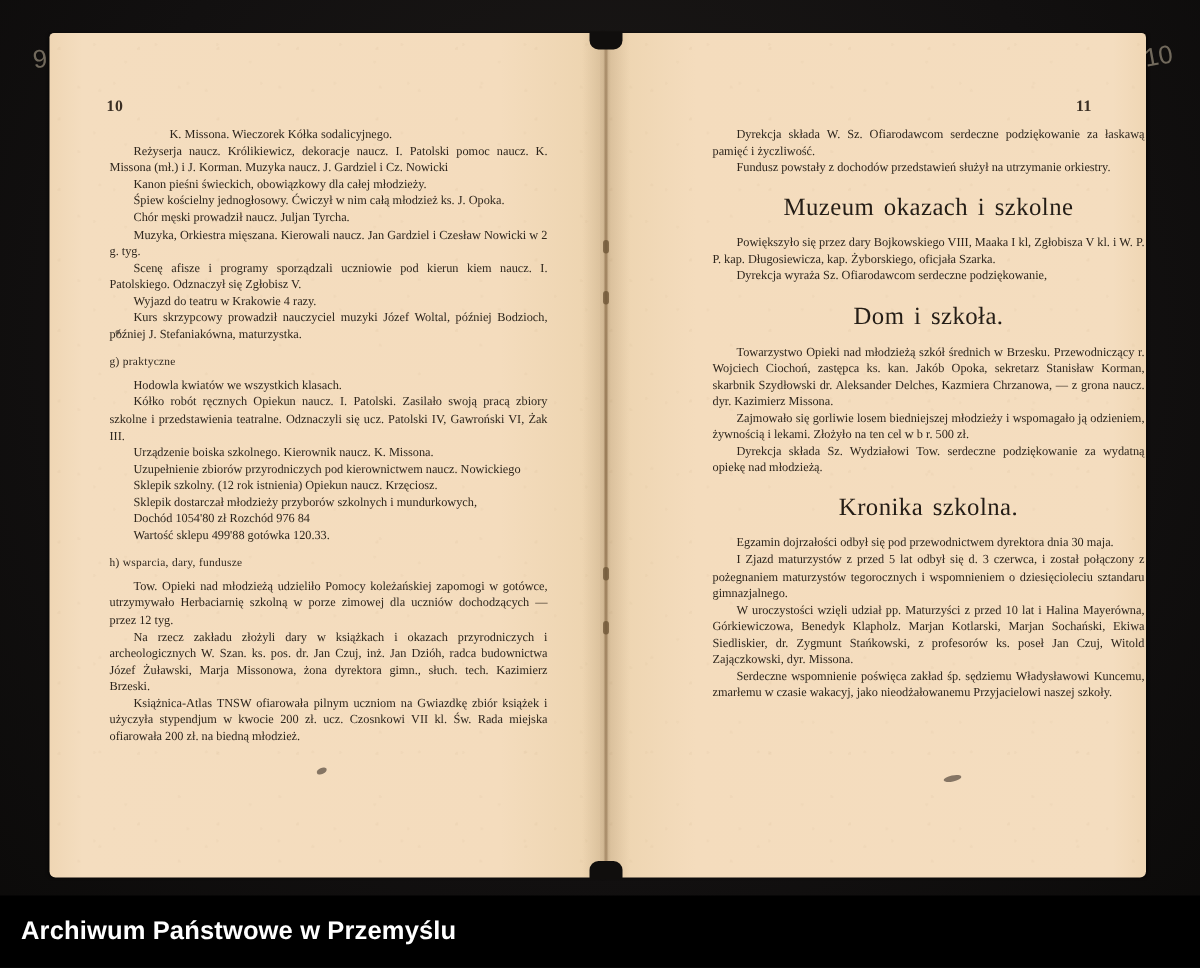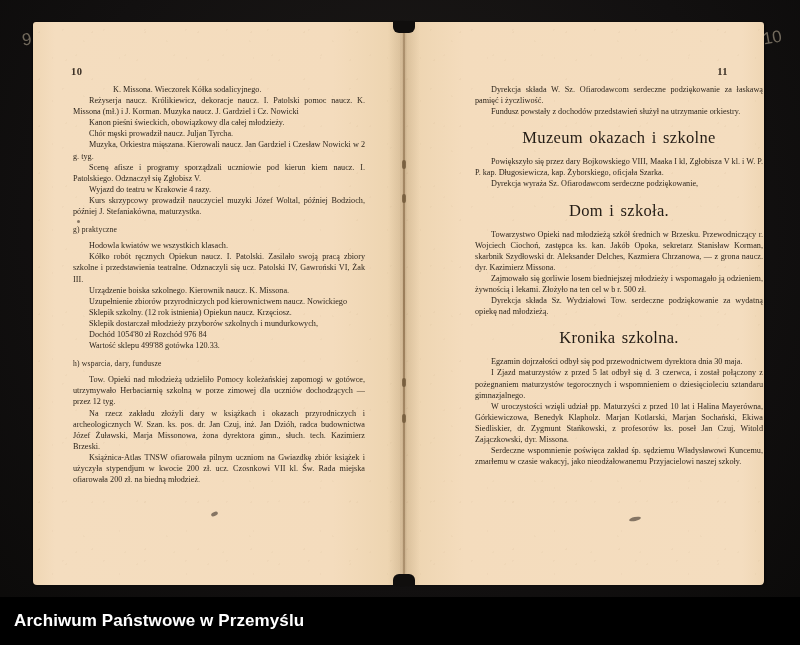--- a/index.html
+++ b/index.html
@@ -223,20 +223,21 @@
 
   <div class="spread">
 
     <div class="page page-left">
       <div class="grain"></div>
       <div class="folio folio-left">10</div>
       <div class="col col-left">
           <p class="noindent">K. Missona. Wieczorek Kółka sodalicyjnego.</p>
           <p>Reżyserja naucz. Królikiewicz, dekoracje naucz. I. Patolski pomoc naucz. K. Missona (mł.) i J. Korman. Muzyka naucz. J. Gardziel i Cz. Nowicki</p>
           <p>Kanon pieśni świeckich, obowiązkowy dla całej młodzieży.</p>
+          <p>Śpiew kościelny jednogłosowy. Ćwiczył w nim całą młodzież ks. J. Opoka.</p>
           <p>Chór męski prowadził naucz. Juljan Tyrcha.</p>
           <p>Muzyka, Orkiestra mięszana. Kierowali naucz. Jan Gardziel i Czesław Nowicki w 2 g. tyg.</p>
           <p>Scenę afisze i programy sporządzali uczniowie pod kierun kiem naucz. I. Patolskiego. Odznaczył się Zgłobisz V.</p>
           <p>Wyjazd do teatru w Krakowie 4 razy.</p>
           <p>Kurs skrzypcowy prowadził nauczyciel muzyki Józef Woltal, później Bodzioch, później J. Stefaniakówna, maturzystka.</p>
           <p class="subhead">g) praktyczne</p>
           <p>Hodowla kwiatów we wszystkich klasach.</p>
           <p>Kółko robót ręcznych Opiekun naucz. I. Patolski. Zasilało swoją pracą zbiory szkolne i przedstawienia teatralne. Odznaczyli się ucz. Patolski IV, Gawroński VI, Żak III.</p>
           <p>Urządzenie boiska szkolnego. Kierownik naucz. K. Missona.</p>
           <p>Uzupełnienie zbiorów przyrodniczych pod kierownictwem naucz. Nowickiego</p>

